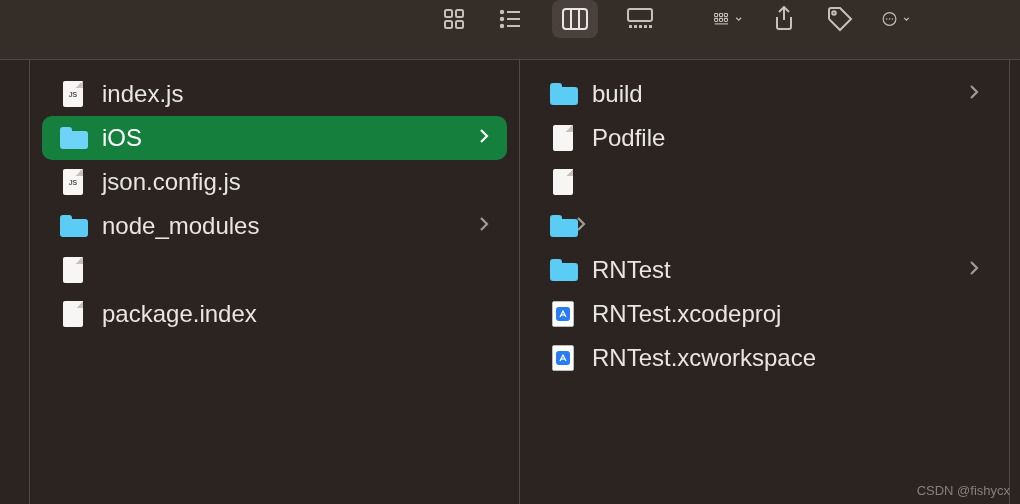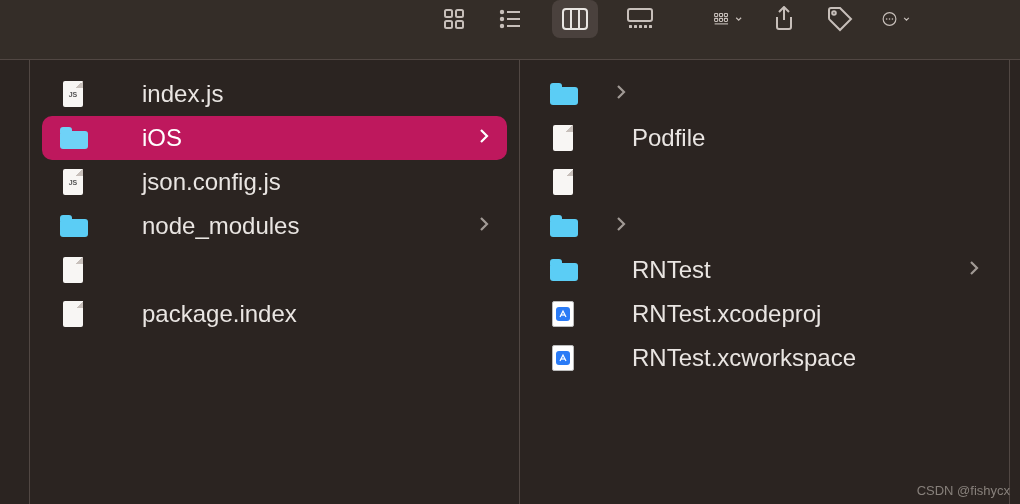--- a/index.html
+++ b/index.html
@@ -42,23 +42,22 @@
     }
     .column:last-of-type { border-right:none; }
     .gutter-r { width:10px; }
     .row {
       display:flex;
       align-items:center;
       height:44px;
       padding:0 18px;
       border-radius:10px;
       margin:0 12px;
-      gap:40px;
-    }
-    .row.selected { background:#be185d; color:#fff; }
+    }
+    .row.selected { background:#15803d; color:#fff; }
     .row .name { font-size:24px; margin-left:16px; flex:1; white-space:nowrap; }
     .row .chev { color:#a19a95; }
     .row.selected .chev { color:#fff; }
     .ic { width:26px; height:26px; display:flex; align-items:center; justify-content:center; flex-shrink:0; }
     .ic-folder { width:28px; height:22px; position:relative; }
     .ic-folder::before {
       content:""; position:absolute; top:0; left:0; width:12px; height:6px;
       background:#5bcdf5; border-radius:3px 3px 0 0;
     }
     .ic-folder::after {
@@ -223,20 +222,21 @@
         </span>
       <span class="name">package.index</span>
     </div>
   </div>
 
   <div class="column">
     <div class="row">
       <span class="ic">
           <span class="ic-folder"></span>
         </span>
+      <span class="name">build</span>
       <span class="chev">
         <svg width="10" height="16" viewBox="0 0 10 16" fill="none" stroke="currentColor" stroke-width="2.2">
             <polyline points="2 2 8 8 2 14"></polyline>
           </svg>
       </span>
     </div>
     <div class="row">
       <span class="ic">
           <span class="ic-file"></span>
         </span>

